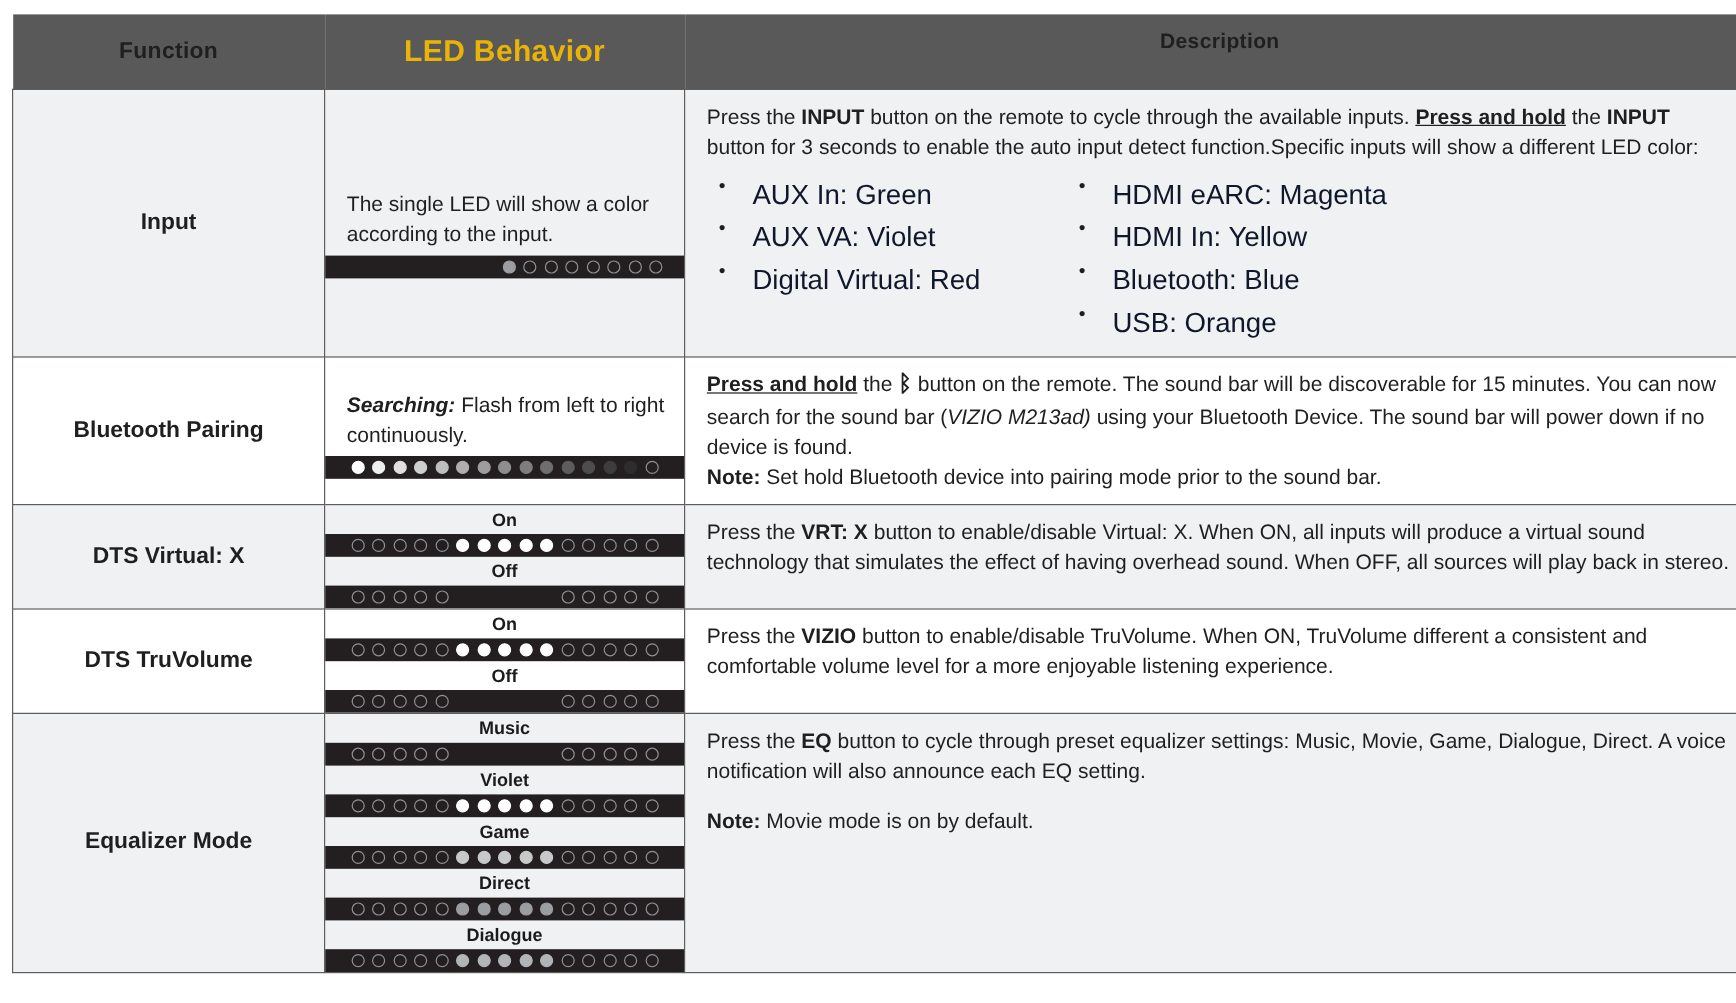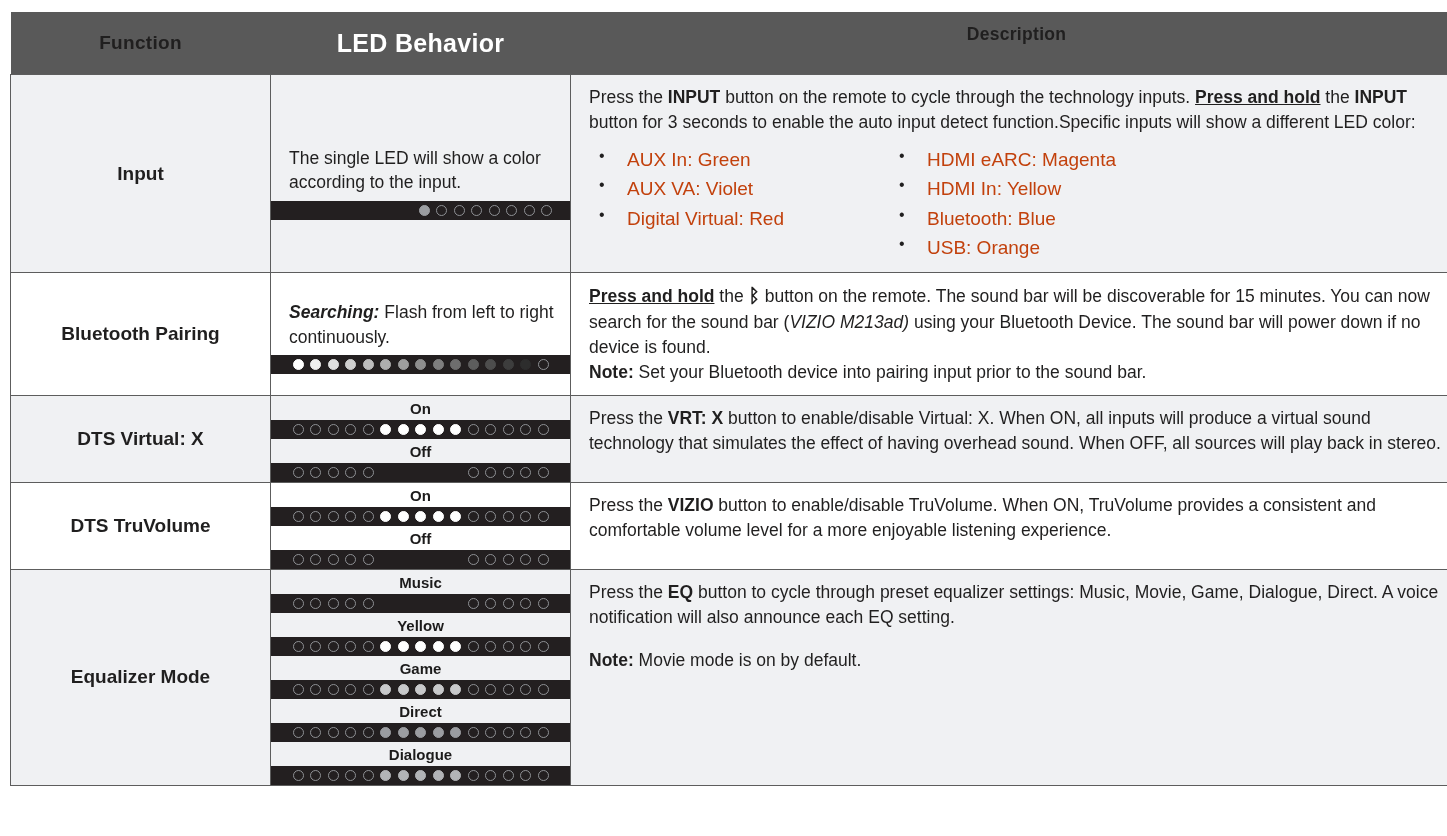--- a/index.html
+++ b/index.html
@@ -33,21 +33,21 @@
 
   .table td, .table th {
     padding: 0;
     margin: 16px;
     vertical-align: middle;
   }
 
   
   thead th {
     background: #595959;
-    color: #ffffff;
+    color: #eab308;
     font-size: 25px;
     font-weight: bold;
     letter-spacing: 0.3px;
     height: 42px;
     text-align: center;
     border: none;
   }
 
   
   tbody tr > td {
@@ -135,23 +135,23 @@
     margin-top: 10px;
   }
   .bullets ul {
     margin: 0;
     padding: 0;
     list-style: none;
   }
   .bullets ul.left { width: 300px; }
   .bullets ul.right { width: 320px; }
   .bullets li {
-    font-size: 19px;
+    font-size: 23px;
     line-height: 1.55;
-    color: #c2410c;
+    color: #0f172a;
     position: relative;
     padding-left: 38px;
   }
   .bullets li::before {
     content: "\2022";
     position: absolute;
     left: 10px;
     top: -1px;
     font-size: 16px;
     color: #201f1f;
@@ -193,21 +193,21 @@
                   <span class="led off"></span>
                   <span class="led off"></span>
                   <span class="led off"></span>
                 </div>
             </div>
             <div class="spacer-line"></div>
             <div class="spacer-line"></div>
           </div>
         </td>
         <td class="col-desc">
-          <span>Press the </span><b>INPUT</b><span> button on the remote to cycle through the technology inputs. </span><u class="ph">Press and hold</u><span> the </span><b>INPUT</b><span> button for 3 seconds to enable the auto input detect function.Specific inputs will show a different LED color:</span>
+          <span>Press the </span><b>INPUT</b><span> button on the remote to cycle through the available inputs. </span><u class="ph">Press and hold</u><span> the </span><b>INPUT</b><span> button for 3 seconds to enable the auto input detect function.Specific inputs will show a different LED color:</span>
           <div class="bullets">
             <ul class="left" id="bul-left">
                 <li>AUX In: Green</li>
                 <li>AUX VA: Violet</li>
                 <li>Digital Virtual: Red</li>
               </ul>
             <ul class="right" id="bul-right">
                 <li>HDMI eARC: Magenta</li>
                 <li>HDMI In: Yellow</li>
                 <li>Bluetooth: Blue</li>
@@ -240,21 +240,21 @@
                   <span class="led" style="background: rgb(61, 61, 61); border: 1.6px solid rgb(61, 61, 61);"></span>
                   <span class="led" style="background: rgb(45, 45, 45); border: 1.6px solid rgb(45, 45, 45);"></span>
                   <span class="led off"></span>
                 </div>
             </div>
             <div class="spacer-line"></div>
           </div>
         </td>
         <td class="col-desc">
           <u class="ph">Press and hold</u><span> the </span><span class="bt-glyph">ᛒ</span><span> button on the remote. The sound bar will be discoverable for 15 minutes. You can now search for the sound bar (</span><i>VIZIO M213ad)</i><span> using your Bluetooth Device. The sound bar will power down if no device is found.</span><br>
-          <b>Note:</b><span> Set your Bluetooth device into pairing input prior to the sound bar.</span>
+          <b>Note:</b><span> Set hold Bluetooth device into pairing mode prior to the sound bar.</span>
         </td>
       </tr>
 
       <tr class="odd">
         <td class="col-func">DTS Virtual: X</td>
         <td class="col-led">
           <div class="led-cell-inner" id="seg-row2">
               <div class="led-label">On</div>
               <div class="led-bar">
                 <div class="leds">
@@ -342,21 +342,21 @@
                   <span class="led off"></span>
                   <span class="led off"></span>
                   <span class="led off"></span>
                   <span class="led off"></span>
                   <span class="led off"></span>
                 </div>
               </div>
             </div>
         </td>
         <td class="col-desc">
-          <span>Press the </span><b>VIZIO</b><span> button to enable/disable TruVolume. When ON, TruVolume provides a consistent and comfortable volume level for a more enjoyable listening experience.</span>
+          <span>Press the </span><b>VIZIO</b><span> button to enable/disable TruVolume. When ON, TruVolume different a consistent and comfortable volume level for a more enjoyable listening experience.</span>
         </td>
       </tr>
 
       <tr class="odd">
         <td class="col-func">Equalizer Mode</td>
         <td class="col-led">
           <div class="led-cell-inner" id="seg-row4">
               <div class="led-label">Music</div>
               <div class="led-bar">
                 <div class="leds">
@@ -370,21 +370,21 @@
                   <span class="led gap"></span>
                   <span class="led gap"></span>
                   <span class="led gap"></span>
                   <span class="led off"></span>
                   <span class="led off"></span>
                   <span class="led off"></span>
                   <span class="led off"></span>
                   <span class="led off"></span>
                 </div>
               </div>
-              <div class="led-label">Yellow</div>
+              <div class="led-label">Violet</div>
               <div class="led-bar">
                 <div class="leds">
                   <span class="led off"></span>
                   <span class="led off"></span>
                   <span class="led off"></span>
                   <span class="led off"></span>
                   <span class="led off"></span>
                   <span class="led" style="background: rgb(255, 255, 255); border: 1.6px solid rgb(255, 255, 255);"></span>
                   <span class="led" style="background: rgb(255, 255, 255); border: 1.6px solid rgb(255, 255, 255);"></span>
                   <span class="led" style="background: rgb(255, 255, 255); border: 1.6px solid rgb(255, 255, 255);"></span>

